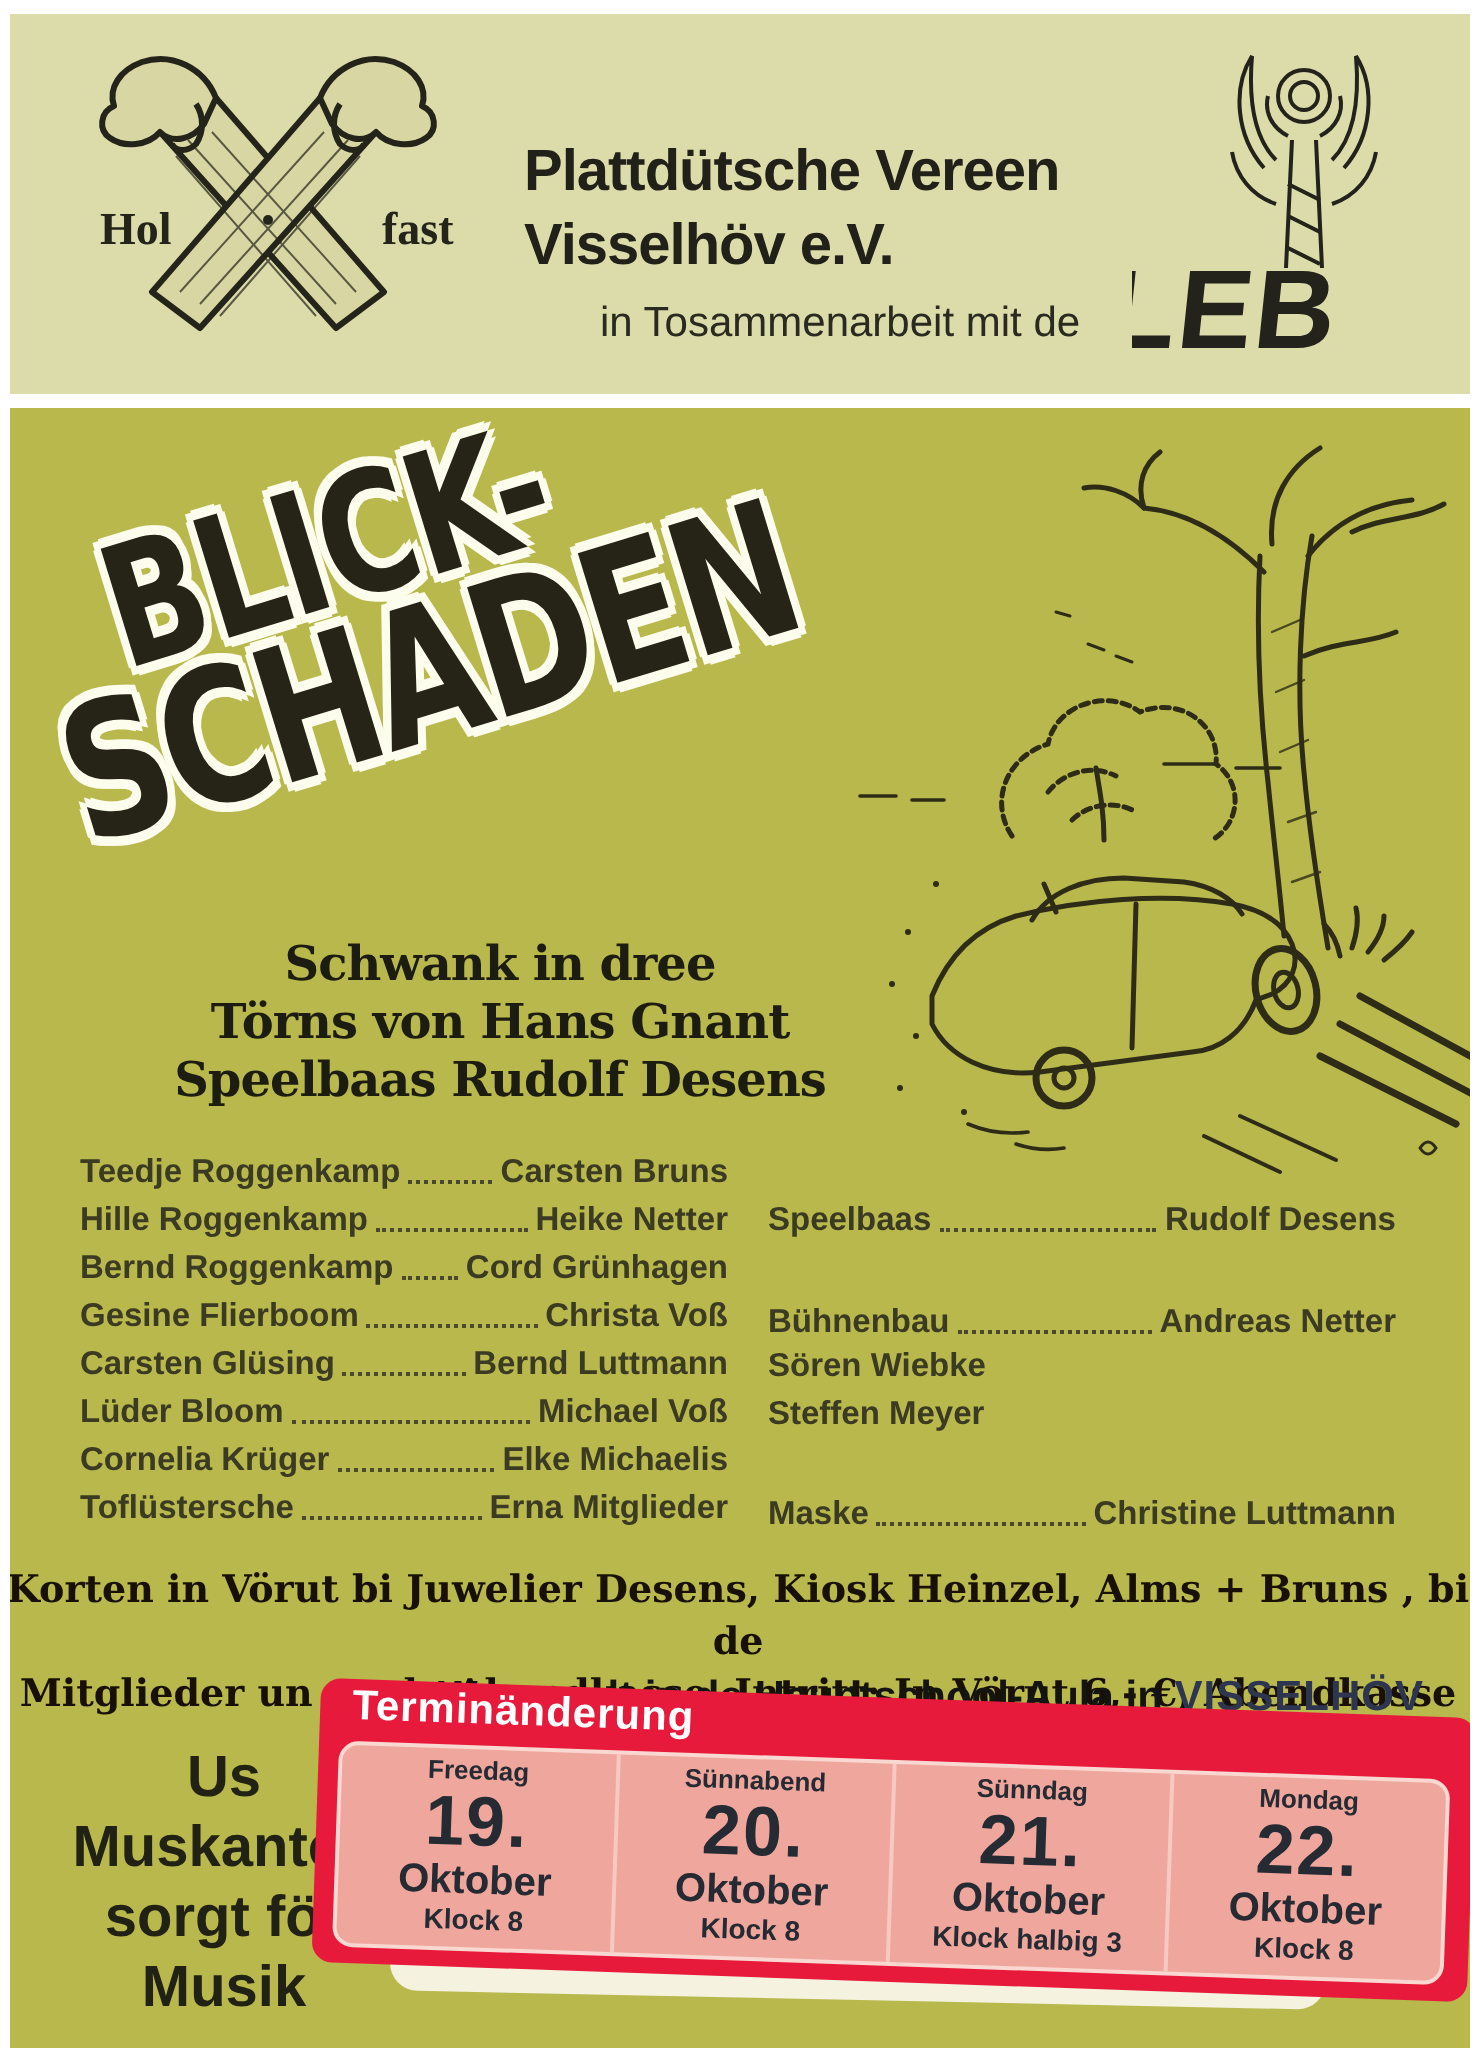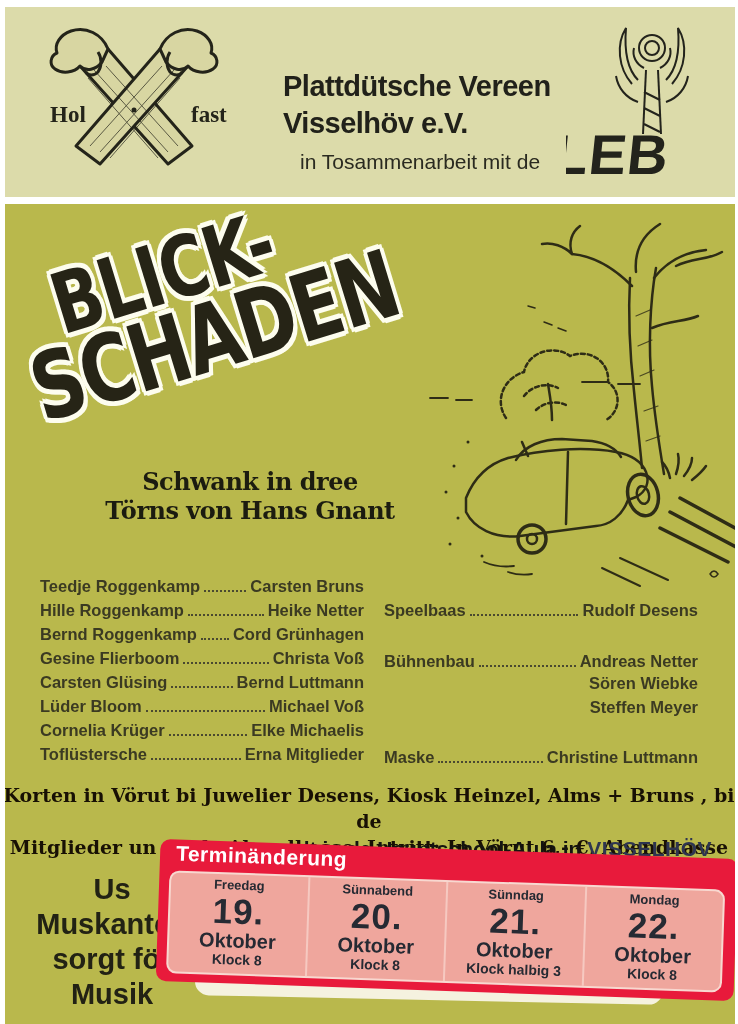--- a/index.html
+++ b/index.html
@@ -11,21 +11,21 @@
   .edge{position:absolute;background:#ffffff;z-index:40;}
   .edge-top{left:0;top:0;right:0;height:7px;}
   .edge-left{left:0;top:0;bottom:0;width:5px;}
   .edge-right{right:0;top:0;bottom:0;width:3px;}
 
   
   .header{position:absolute;left:0;top:0;width:738px;height:197px;background:#dcdbaa;}
   .divider{position:absolute;left:0;top:197px;width:738px;height:7px;background:#ffffff;z-index:5;}
   .holfast{position:absolute;left:28px;top:22px;}
   .org{position:absolute;left:262px;top:68px;color:#21211a;font-weight:bold;
-       font-size:29px;line-height:37px;letter-spacing:-.5px;margin-left:21px;}
+       font-size:29px;line-height:37px;letter-spacing:-.5px;}
   .coop{position:absolute;left:300px;top:150px;color:#2a2a20;font-size:21px;}
   .leb{position:absolute;left:566px;top:22px;}
 
   
   .t-line{position:absolute;color:#262416;font-family:"DejaVu Sans",sans-serif;font-weight:bold;
     white-space:nowrap;transform-origin:left center;
     text-shadow:-4px -4px 0 #fdfdee,4px -4px 0 #fdfdee,-4px 4px 0 #fdfdee,4px 4px 0 #fdfdee,
       -5px 0 0 #fdfdee,5px 0 0 #fdfdee,0 -5px 0 #fdfdee,0 5px 0 #fdfdee;}
   .t1{left:54px;top:258px;font-size:84px;letter-spacing:-2px;transform:rotate(-17deg) scaleX(.78);}
   .t2{left:34px;top:338px;font-size:93px;letter-spacing:-3px;transform:rotate(-17deg) scaleX(.78);}
@@ -38,21 +38,21 @@
   
   .illu{position:absolute;left:424px;top:206px;}
 
   
   .cast{position:absolute;left:40px;top:572px;width:324px;color:#3b3a22;
     font-size:16.5px;font-weight:bold;}
   .crew{position:absolute;left:384px;top:596px;width:314px;color:#3b3a22;
     font-size:16.5px;font-weight:bold;}
   .row{display:flex;align-items:flex-end;height:24px;white-space:nowrap;}
   .row .lead{flex:1;border-bottom:2px dotted #4a4930;margin:0 4px 4px 4px;min-width:8px;}
-  .name-only{height:24px;text-align:right;line-height:24px;}
+  .name-only{height:24px;text-align:left;line-height:24px;}
   .crew .gap1{margin-top:27px;}
   .crew .gap2{margin-top:24px;}
 
   
   .tickets{position:absolute;left:0;top:782px;width:738px;text-align:center;
     font-family:"DejaVu Serif","Liberation Serif",serif;font-weight:bold;
     font-size:19px;line-height:26px;color:#181004;}
   .venue{position:absolute;left:120px;top:837px;width:592px;text-align:right;
     font-weight:bold;font-size:21px;color:#141410;z-index:1;white-space:nowrap;}
   .venue .loc{color:#2e3550;letter-spacing:.5px;}
@@ -189,20 +189,21 @@
           <circle cx="44" cy="236" r="1.5"></circle>
       </g>
       <path d="M60 356 q14 6 30 4 M84 366 q12 4 24 2" stroke-width="1.8"></path>
       <path d="M286 368 q4 -6 8 0 q-4 6 -8 0" stroke-width="1.5"></path>
     </g>
   </svg>
 
   <div class="subtitle">
     <div>Schwank in dree</div>
     <div>Törns von Hans Gnant</div>
+    <div>Speelbaas Rudolf Desens</div>
   </div>
 
   <div class="cast">
     <div class="row">
       <span>Teedje Roggenkamp</span>
       <span class="lead"></span>
       <span>Carsten Bruns</span>
     </div>
     <div class="row">
       <span>Hille Roggenkamp</span>

